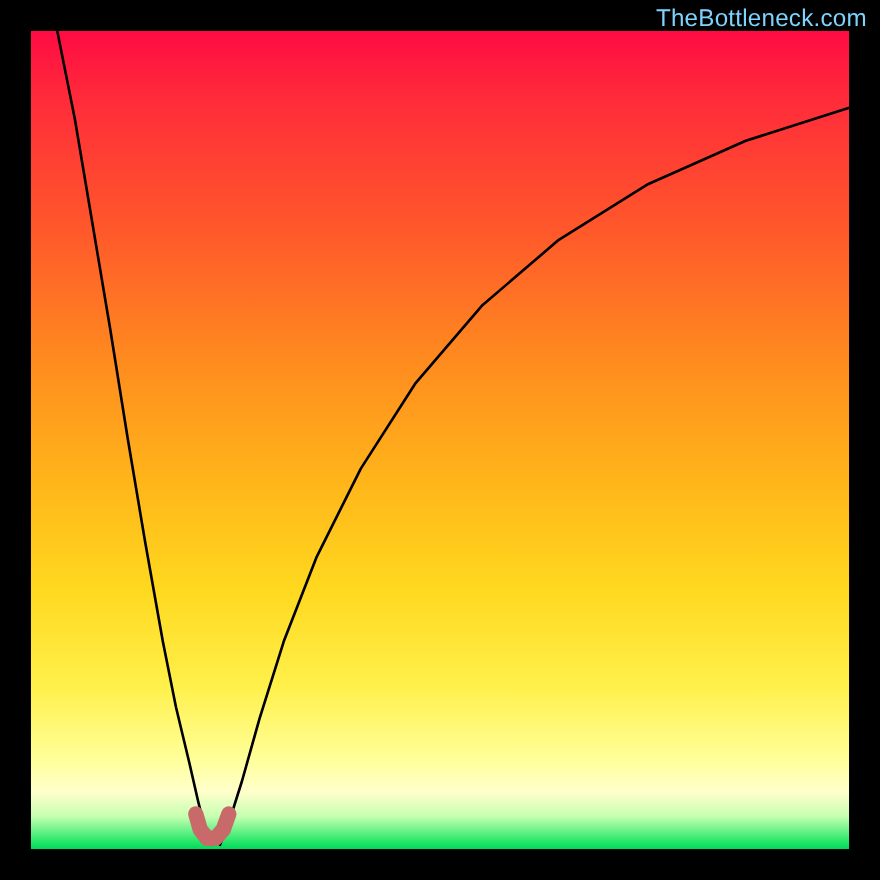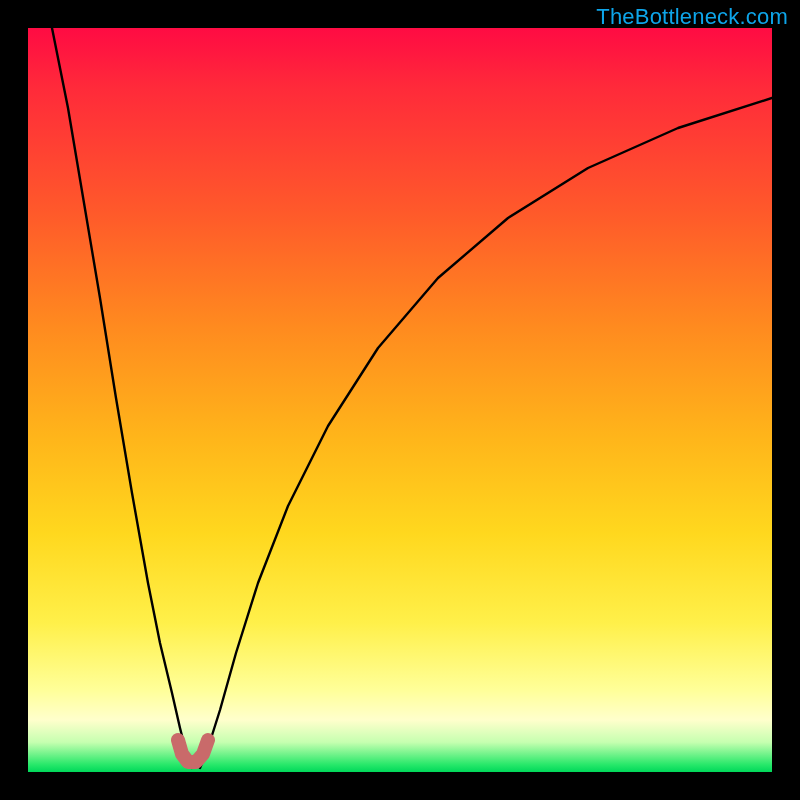--- a/index.html
+++ b/index.html
@@ -9,21 +9,21 @@
     height: 800px;
     background: #000;
     position: relative;
   }
   .watermark {
     position: absolute;
     top: 4px;
     right: 12px;
     font-family: Arial, Helvetica, sans-serif;
     font-size: 22px;
-    color: #0ea5e9;
+    color: #7dd3fc;
     font-weight: 500;
     letter-spacing: 0.2px;
   }
   .plot {
     position: absolute;
     
     left: 28px;
     top: 28px;
     width: 744px;
     height: 744px;

